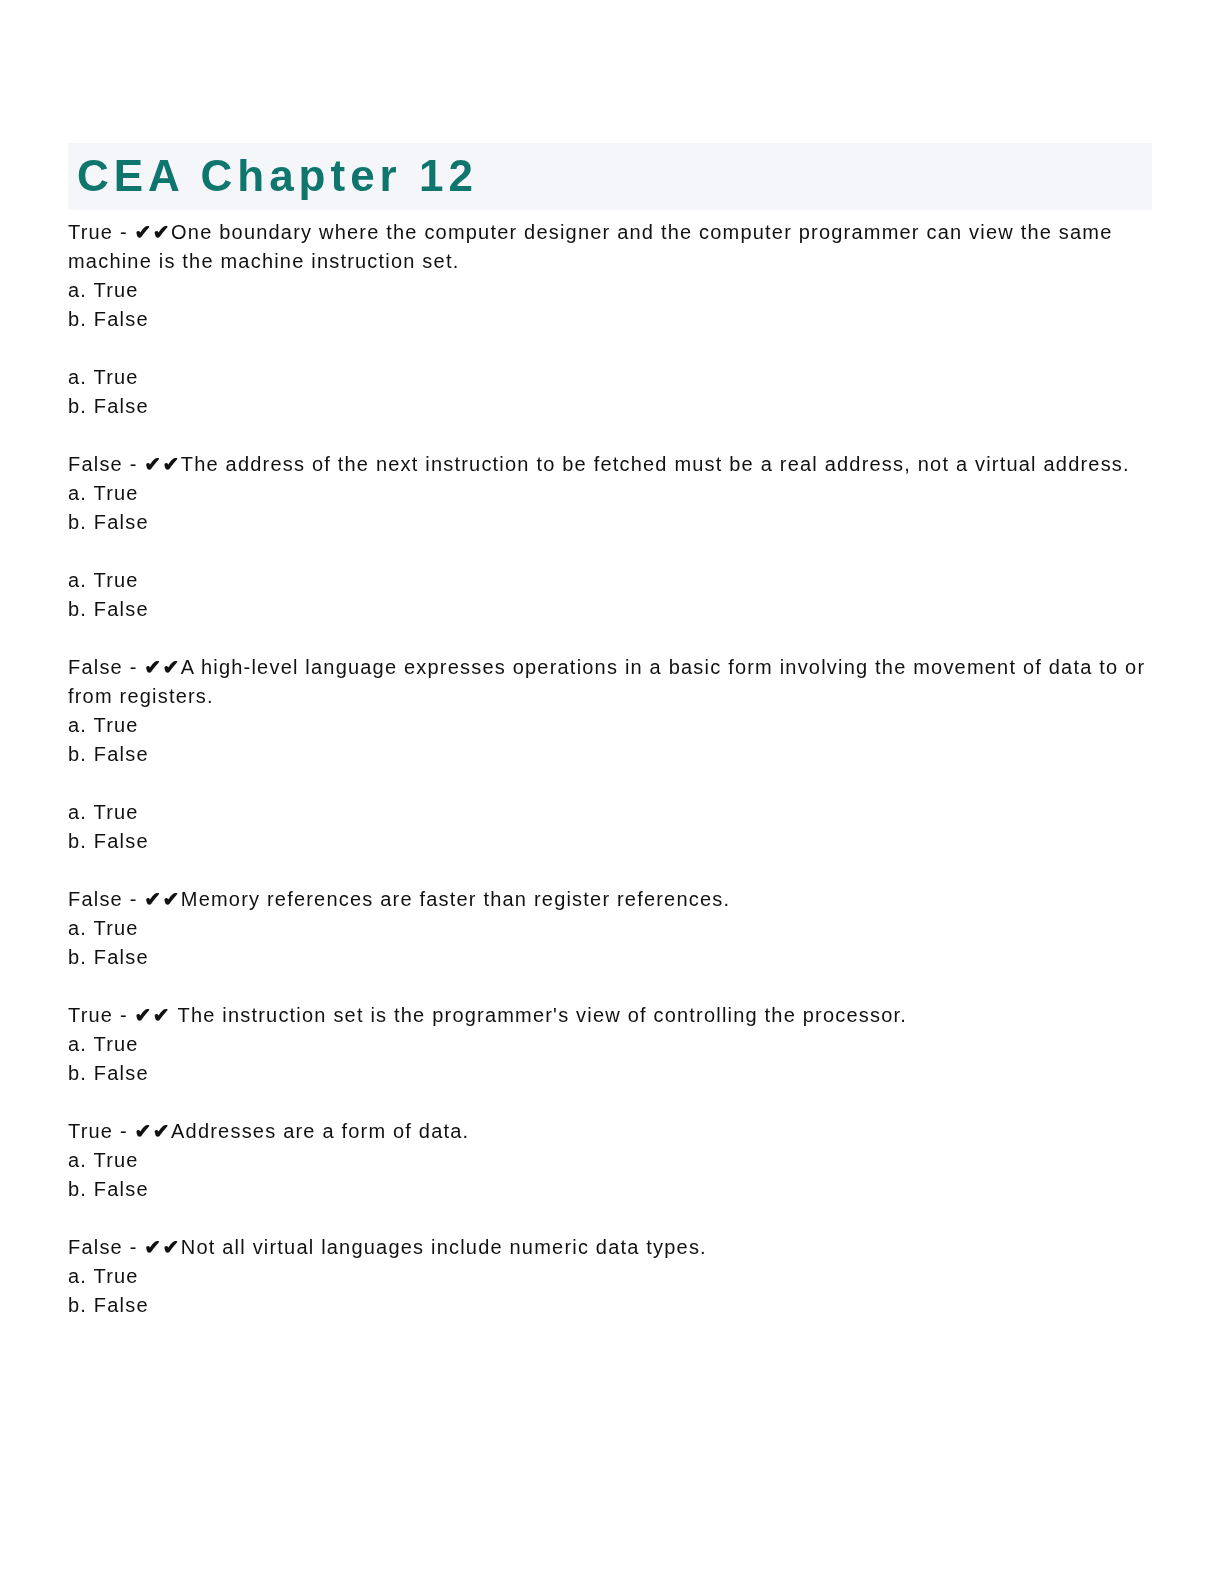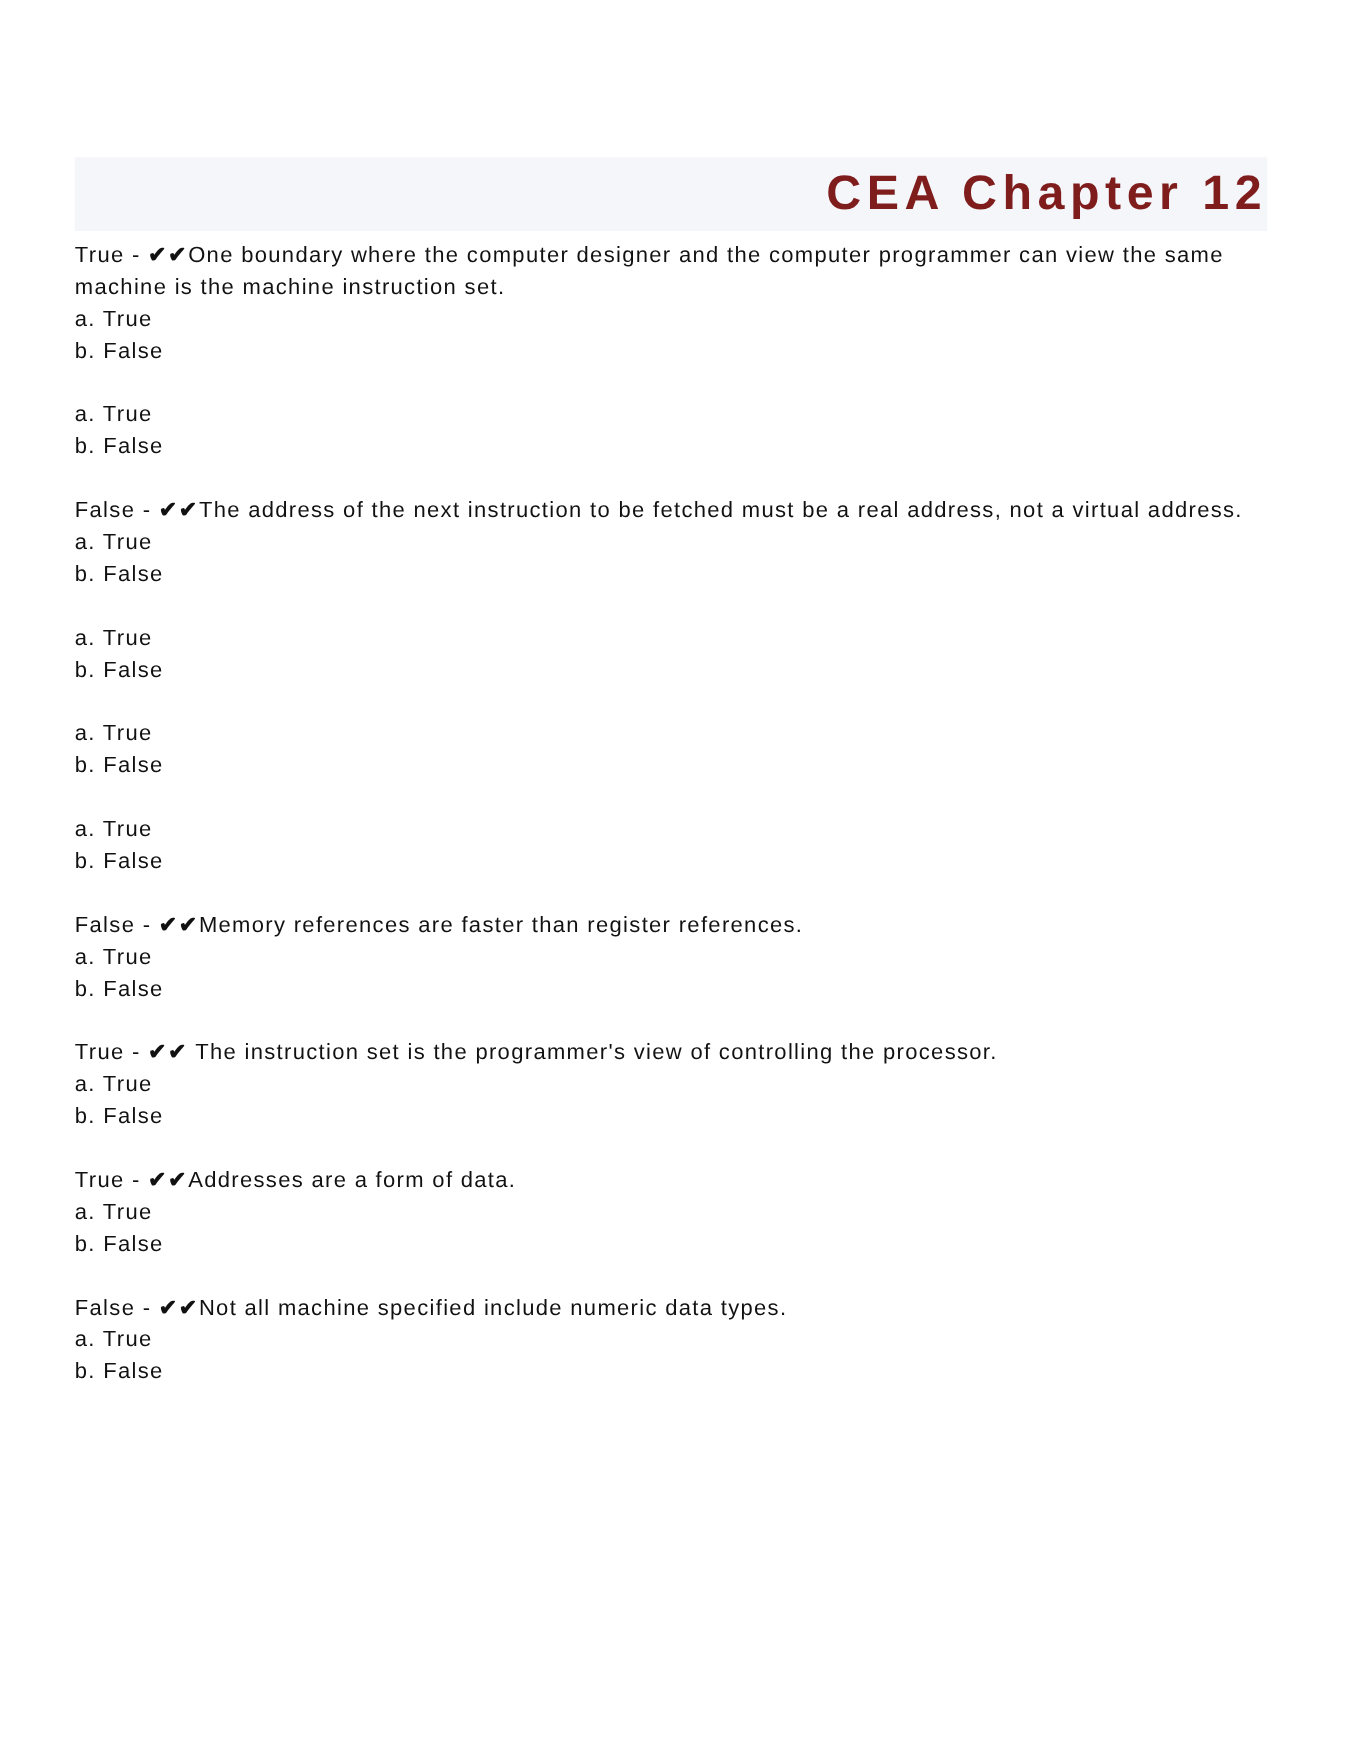--- a/index.html
+++ b/index.html
@@ -52,21 +52,21 @@
   .checks {
     font-weight: bold;
     letter-spacing: 1.5px;
   }
 </style>
 </head>
 <body style="color: rgb(17, 17, 17);">
 
 <div class="page">
   <header class="title-band" id="title-band" style="background: rgb(245, 246, 250);">
-    <h1 id="page-title" style="color: #7f1d1d; text-align: right;">CEA Chapter 12</h1>
+    <h1 id="page-title" style="color: #0f766e;">CEA Chapter 12</h1>
   </header>
   <main class="question-list" id="question-list">
       <section class="question">
         <p><span>True</span><span> - </span><span class="checks">✔✔</span><span class="statement">One boundary where the computer designer and the computer programmer can view the same
 machine is the machine instruction set.</span></p>
         <p>a. True</p>
         <p>b. False</p>
       </section>
       <section class="question">
         <p>a. True</p>
@@ -75,20 +75,22 @@
       <section class="question">
         <p><span>False</span><span> - </span><span class="checks">✔✔</span><span class="statement">The address of the next instruction to be fetched must be a real address, not a virtual address.</span></p>
         <p>a. True</p>
         <p>b. False</p>
       </section>
       <section class="question">
         <p>a. True</p>
         <p>b. False</p>
       </section>
       <section class="question">
+        <p><span>False</span><span> - </span><span class="checks">✔✔</span><span class="statement">A high-level language expresses operations in a basic form involving the movement of data to or
+from registers.</span></p>
         <p>a. True</p>
         <p>b. False</p>
       </section>
       <section class="question">
         <p>a. True</p>
         <p>b. False</p>
       </section>
       <section class="question">
         <p><span>False</span><span> - </span><span class="checks">✔✔</span><span class="statement">Memory references are faster than register references.</span></p>
         <p>a. True</p>
@@ -98,18 +100,18 @@
         <p><span>True</span><span> - </span><span class="checks">✔✔</span><span class="statement"> The instruction set is the programmer's view of controlling the processor.</span></p>
         <p>a. True</p>
         <p>b. False</p>
       </section>
       <section class="question">
         <p><span>True</span><span> - </span><span class="checks">✔✔</span><span class="statement">Addresses are a form of data.</span></p>
         <p>a. True</p>
         <p>b. False</p>
       </section>
       <section class="question">
-        <p><span>False</span><span> - </span><span class="checks">✔✔</span><span class="statement">Not all machine specified include numeric data types.</span></p>
+        <p><span>False</span><span> - </span><span class="checks">✔✔</span><span class="statement">Not all virtual languages include numeric data types.</span></p>
         <p>a. True</p>
         <p>b. False</p>
       </section>
     </main>
 </div>
 
 </body></html>

